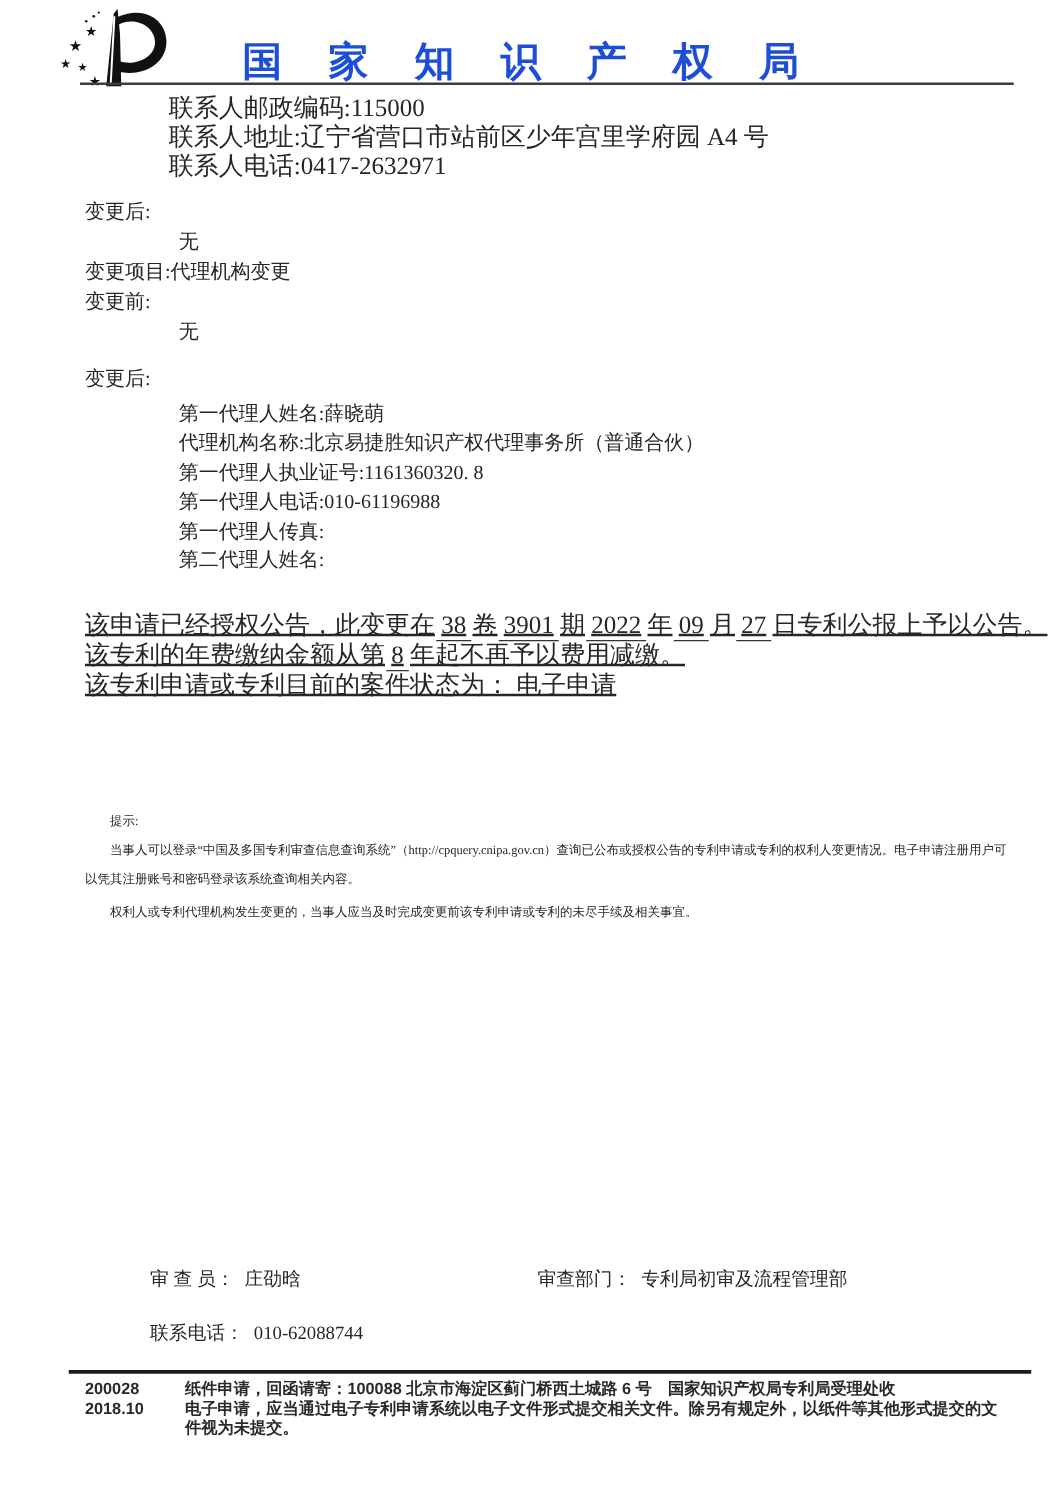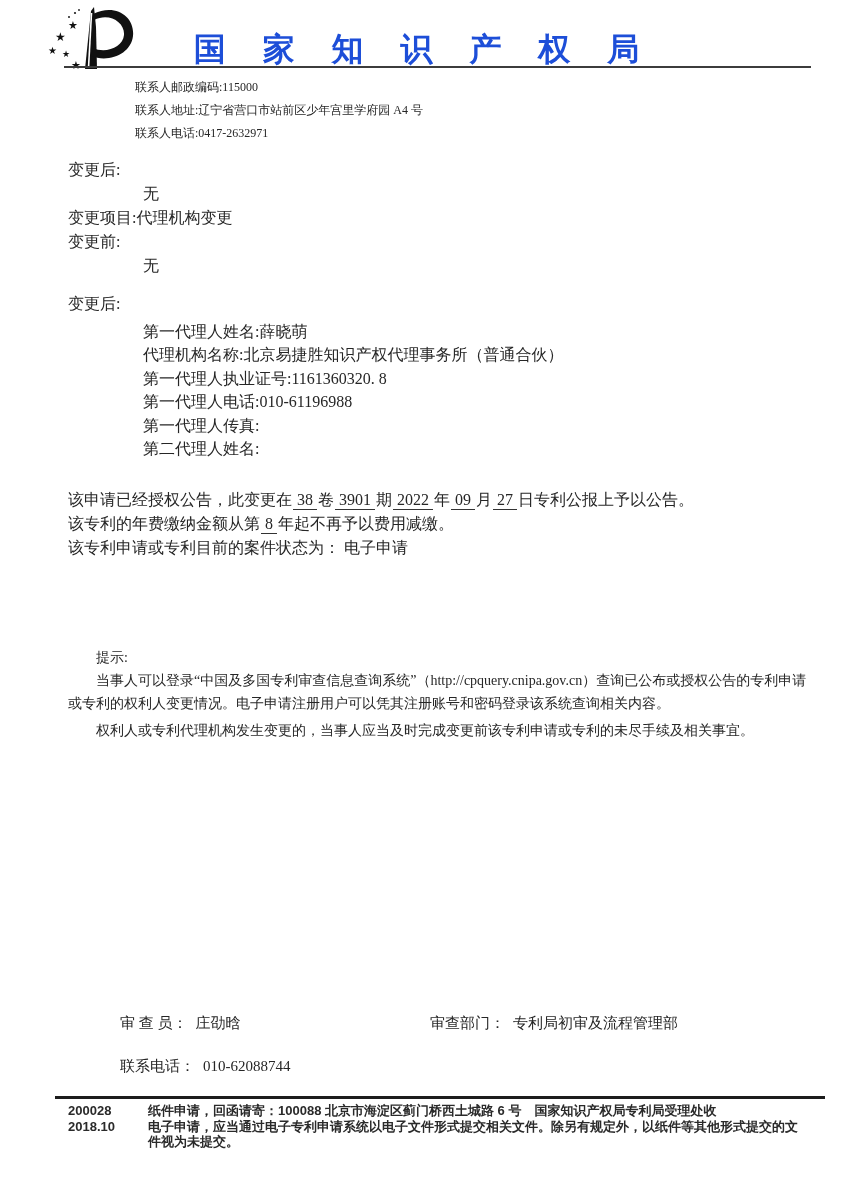--- a/index.html
+++ b/index.html
@@ -9,32 +9,32 @@
     color:#262626; overflow:hidden;
   }
   .logo { position:absolute; left:46px; top:5px; width:92px; height:68px; }
   .title {
     position:absolute; left:0; right:0; top:28px; text-align:center;
     font-size:32px; font-weight:bold; letter-spacing:14px; color:#1d4ed8;
     font-family:"Liberation Sans","DejaVu Sans",sans-serif;
   }
   .header-rule { position:absolute; left:64px; right:36px; top:66px; height:2px; background:#3c3c3c; }
 
-  .contact { position:absolute; left:135px; top:76px; font-size:12px; line-height:23px; }
+  .contact { position:absolute; left:135px; top:76px; font-size:20px; line-height:23px; }
 
   .sec { position:absolute; left:68px; font-size:16px; }
   .sec1 { top:158px; line-height:24px; }
   .sec2 { top:292px; line-height:23.5px; }
   .sec .ind { margin-left:75px; }
   .sec2 .gap { height:4px; }
 
-  .announce { position:absolute; left:68px; top:488px; font-size:16px; line-height:24px; }
+  .announce { position:absolute; left:68px; top:488px; font-size:20px; line-height:24px;text-decoration:underline; }
   .u { border-bottom:1.5px solid #333; padding:0 4px 1px 4px; margin:0 1px; }
 
-  .notice { position:absolute; left:68px; top:646px; width:742px; font-size:14px; line-height:23px; }
+  .notice { position:absolute; left:68px; top:646px; width:742px; font-size:10px; line-height:23px; }
   .notice .tip { text-indent:2em; }
   .notice p { margin:0; text-indent:2em; }
   .notice p.p2 { margin-top:4px; }
 
   .ex { position:absolute; font-size:15px; white-space:nowrap; }
   .ex1 { left:120px; top:1014px; }
   .ex2 { left:430px; top:1014px; }
   .ex3 { left:120px; top:1057px; }
   .ex .val { margin-left:8px;margin-top:35px; }
 

